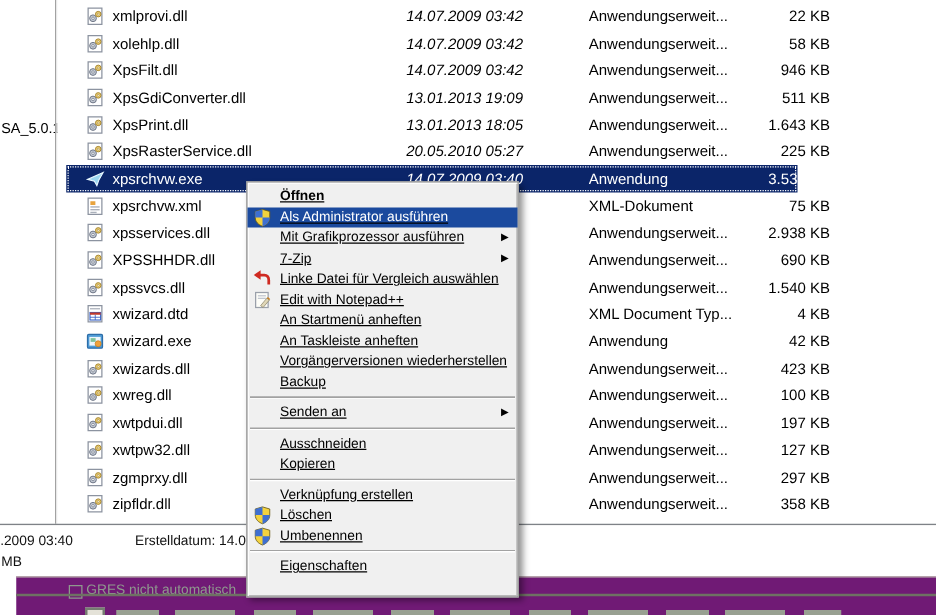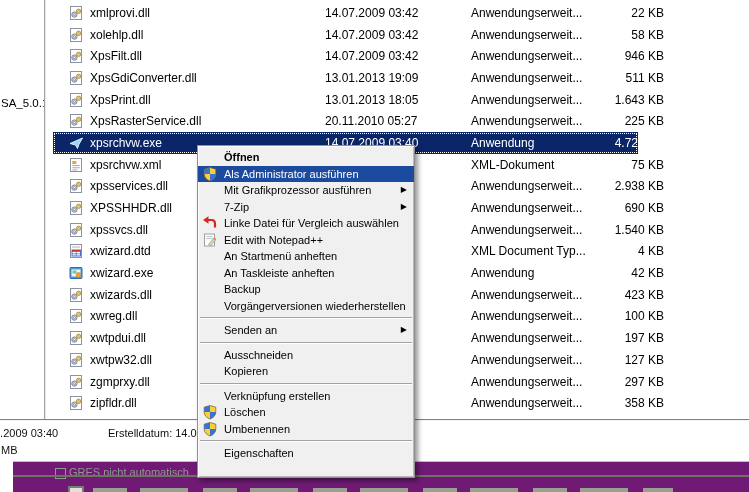--- a/index.html
+++ b/index.html
@@ -13,21 +13,21 @@
   #left-divider{position:absolute;left:44px;top:0;width:1px;height:419px;background:#a2a2a2;}
   #left-divider2{position:absolute;left:45px;top:0;width:1px;height:419px;background:#e9e9e9;}
 
   
   #file-list{position:absolute;left:46px;top:0;width:703px;height:419px;padding-top:2px;box-sizing:border-box;background:#fff;overflow:hidden;}
   .row{display:flex;align-items:center;height:21.7px;padding-left:22px;font-size:12px;position:relative;white-space:nowrap;}
   .row .cell{position:relative;z-index:1;overflow:hidden;white-space:nowrap;}
   .cell-icon{position:relative;z-index:1;width:16px;height:16px;margin-right:6px;flex:0 0 16px;}
   .cell-icon svg{display:block;}
   .c-name{width:235px;}
-  .c-date{width:118px;}
+  .c-date{width:118px;font-style:italic;}
   .c-type{width:138px;margin-left:28px;}
   .c-size{width:55px;text-align:right;}
   .row.selected::before{
     content:"";position:absolute;left:7px;top:0;bottom:0;width:585px;
     background:#0b2569;outline:1px dotted #fff;outline-offset:-2px;
   }
   .row.selected .cell{color:#fff;}
 
   
   #list-border{position:absolute;left:0;top:419px;width:749px;height:1px;background:#7e8287;}
@@ -46,20 +46,21 @@
   #strip-cb2{position:absolute;left:55px;top:24px;width:12px;height:12px;border:2px solid #767d72;background:#e4e2d8;}
   #strip-blobs{position:absolute;left:80px;top:26px;width:580px;height:6px;
     background:repeating-linear-gradient(90deg,#98a091 0 34px,transparent 34px 47px,#98a091 47px 95px,transparent 95px 110px);}
 
   
   #context-menu{
     position:absolute;left:197px;top:145px;width:218px;height:333px;box-sizing:border-box;
     background:#f0f0f0;border:1px solid #8f8f8f;padding-top:3px;z-index:10;
     box-shadow:inset 1px 1px 0 #ffffff,inset -1px -1px 0 #b8b8b8,3px 3px 5px rgba(0,0,0,.42);
     font-size:11px;
+    text-decoration:underline;
   }
   .mi{height:16.5px;display:flex;align-items:center;position:relative;padding-left:26px;padding-right:14px;color:#000;white-space:nowrap;}
   .mi.bold{font-weight:bold;}
   .mi.hl{background:#1b4a9e;color:#fff;}
   .mi .ic{position:absolute;left:4px;top:50%;margin-top:-8px;width:16px;height:16px;}
   .mi .arrow{position:absolute;right:7px;top:50%;margin-top:-5px;font-size:8px;line-height:10px;color:#000;}
   .msep{height:2px;margin:3px 2px;background:linear-gradient(#a2a2a2 50%,#ffffff 50%);}
 </style>
 </head>
 <body>
@@ -150,34 +151,34 @@
     <span class="cell-icon">
           <svg width="16" height="16" viewBox="0 0 16 16">
             <rect x="2.5" y="1.5" width="11" height="13" fill="#fff" stroke="#8c93a0"></rect>
             <circle cx="6.4" cy="9.6" r="2.7" fill="#c3c9d3" stroke="#6f7787" stroke-width="0.8"></circle>
             <circle cx="6.4" cy="9.6" r="1" fill="#fff" stroke="#6f7787" stroke-width="0.6"></circle>
             <circle cx="10.6" cy="6.3" r="2.2" fill="#ecd077" stroke="#a8862e" stroke-width="0.8"></circle>
             <circle cx="10.6" cy="6.3" r="0.8" fill="#fff" stroke="#a8862e" stroke-width="0.5"></circle>
           </svg>
         </span>
     <span class="cell c-name">XpsRasterService.dll</span>
-    <span class="cell c-date">20.11.2010 05:27</span>
+    <span class="cell c-date">20.05.2010 05:27</span>
     <span class="cell c-type">Anwendungserweit...</span>
     <span class="cell c-size">225 KB</span>
   </div>
       <div class="row selected">
     <span class="cell-icon">
           <svg width="16" height="16" viewBox="0 0 16 16">
             <polygon points="14.5,3 2,8.5 7.5,10 9.5,13.5 11,9.2" fill="#9bd7f0" stroke="#eaf8ff" stroke-width="0.9"></polygon>
           </svg>
         </span>
     <span class="cell c-name">xpsrchvw.exe</span>
     <span class="cell c-date">14.07.2009 03:40</span>
     <span class="cell c-type">Anwendung</span>
-    <span class="cell c-size">4.723 KB</span>
+    <span class="cell c-size">3.534 KB</span>
   </div>
       <div class="row">
     <span class="cell-icon">
           <svg width="16" height="16" viewBox="0 0 16 16">
             <rect x="2.5" y="1.5" width="11" height="13" fill="#fff" stroke="#8c93a0"></rect>
             <rect x="4.3" y="4" width="4" height="3" fill="#e8a33d"></rect>
             <rect x="4.3" y="8" width="7.4" height="1.1" fill="#aab0ba"></rect>
             <rect x="4.3" y="10.2" width="7.4" height="1.1" fill="#aab0ba"></rect>
             <rect x="4.3" y="12.4" width="5" height="1.1" fill="#aab0ba"></rect>
           </svg>
@@ -420,26 +421,26 @@
     <span class="lbl">An Startmenü anheften</span>
 
   </div>
       <div class="mi">
 
     <span class="lbl">An Taskleiste anheften</span>
 
   </div>
       <div class="mi">
 
+    <span class="lbl">Vorgängerversionen wiederherstellen</span>
+
+  </div>
+      <div class="mi">
+
     <span class="lbl">Backup</span>
-
-  </div>
-      <div class="mi">
-
-    <span class="lbl">Vorgängerversionen wiederherstellen</span>
 
   </div>
       <div class="msep"></div>
       <div class="mi">
 
     <span class="lbl">Senden an</span>
     <span class="arrow">▶</span>
   </div>
       <div class="msep"></div>
       <div class="mi">

